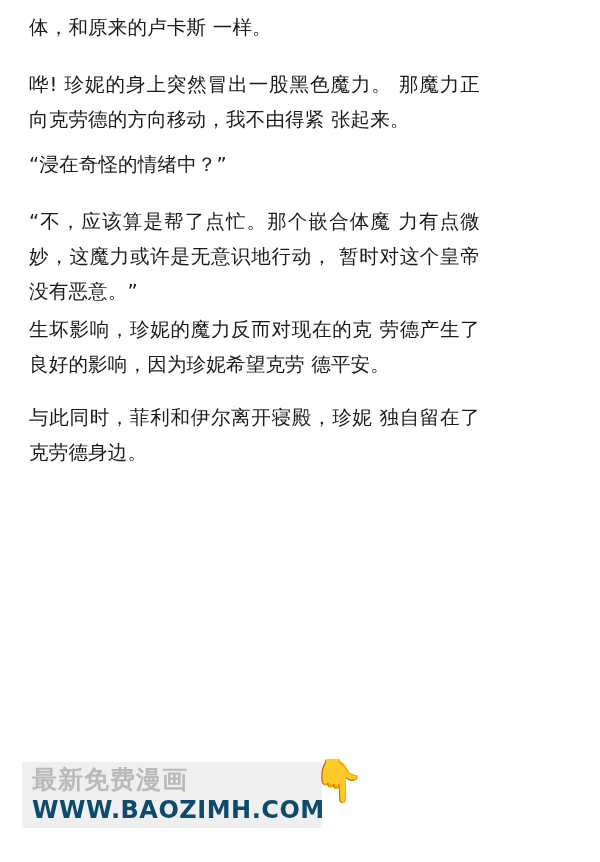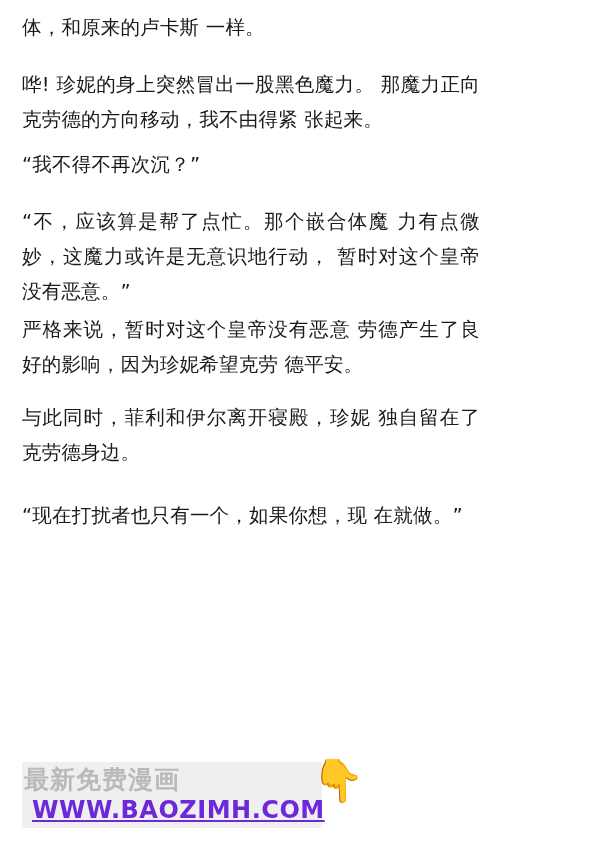--- a/index.html
+++ b/index.html
@@ -13,21 +13,21 @@
     position: relative;
     overflow: hidden;
     font-family: "DejaVu Sans", "Liberation Sans", sans-serif;
   }
   .page {
     position: relative;
     width: 502px;
     height: 862px;
     background: #ffffff;
     box-sizing: border-box;
-    padding: 10px 22px 0 22px;
+    padding: 10px 22px 0 29px;
   }
   .para {
     font-size: 19.5px;
     line-height: 35px;
     color: #1a1a1a;
     letter-spacing: 0.2px;
     margin: 0 0 16px 0;
     text-align: justify;
     white-space: pre-wrap;
     word-break: break-all;
@@ -55,61 +55,59 @@
     position: absolute;
     left: 0;
     top: 0;
     width: 300px;
     height: 66px;
     background: rgba(233, 233, 233, 0.72);
     border-radius: 2px;
   }
   .wm-title {
     position: absolute;
-    left: 2px;
+    left: 10px;
     top: 2px;
     font-size: 25px;
     line-height: 32px;
     color: #b9b9b9;
     font-weight: bold;
     letter-spacing: 1px;
     white-space: nowrap;
   }
   .wm-url {
     position: absolute;
     left: 10px;
     top: 33px;
     font-size: 24px;
     line-height: 30px;
-    color: #6d28d9;
+    color: #0c4a6e;
     font-weight: bold;
     letter-spacing: 0.5px;
     white-space: nowrap;
-    text-decoration: underline;
   }
   .wm-hand {
     position: absolute;
     left: 290px;
     top: -2px;
     font-size: 42px;
     line-height: 42px;
   }
 </style>
 </head>
 <body>
 
 <div class="page">
 
   <p class="para p0">体，和原来的卢卡斯 一样。</p>
   <p class="para p1">哗! 珍妮的身上突然冒出一股黑色魔力。 那魔力正向克劳德的方向移动，我不由得紧 张起来。</p>
-  <p class="para p2">“我不得不再次沉？”</p>
+  <p class="para p2">“浸在奇怪的情绪中？”</p>
   <p class="para p4">“不，应该算是帮了点忙。那个嵌合体魔 力有点微妙，这魔力或许是无意识地行动， 暂时对这个皇帝没有恶意。”</p>
-  <p class="para p5">严格来说，暂时对这个皇帝没有恶意 劳德产生了良好的影响，因为珍妮希望克劳 德平安。</p>
+  <p class="para p5">生坏影响，珍妮的魔力反而对现在的克 劳德产生了良好的影响，因为珍妮希望克劳 德平安。</p>
   <p class="para p7">与此同时，菲利和伊尔离开寝殿，珍妮 独自留在了克劳德身边。</p>
-  <p class="para p8">“现在打扰者也只有一个，如果你想，现 在就做。”</p>
 
   <div class="watermark">
     <div class="wm-box"></div>
     <div class="wm-title">最新免费漫画</div>
     <div class="wm-url">WWW.BAOZIMH.COM</div>
     <div class="wm-hand">👇</div>
   </div>
 
 </div>
 

